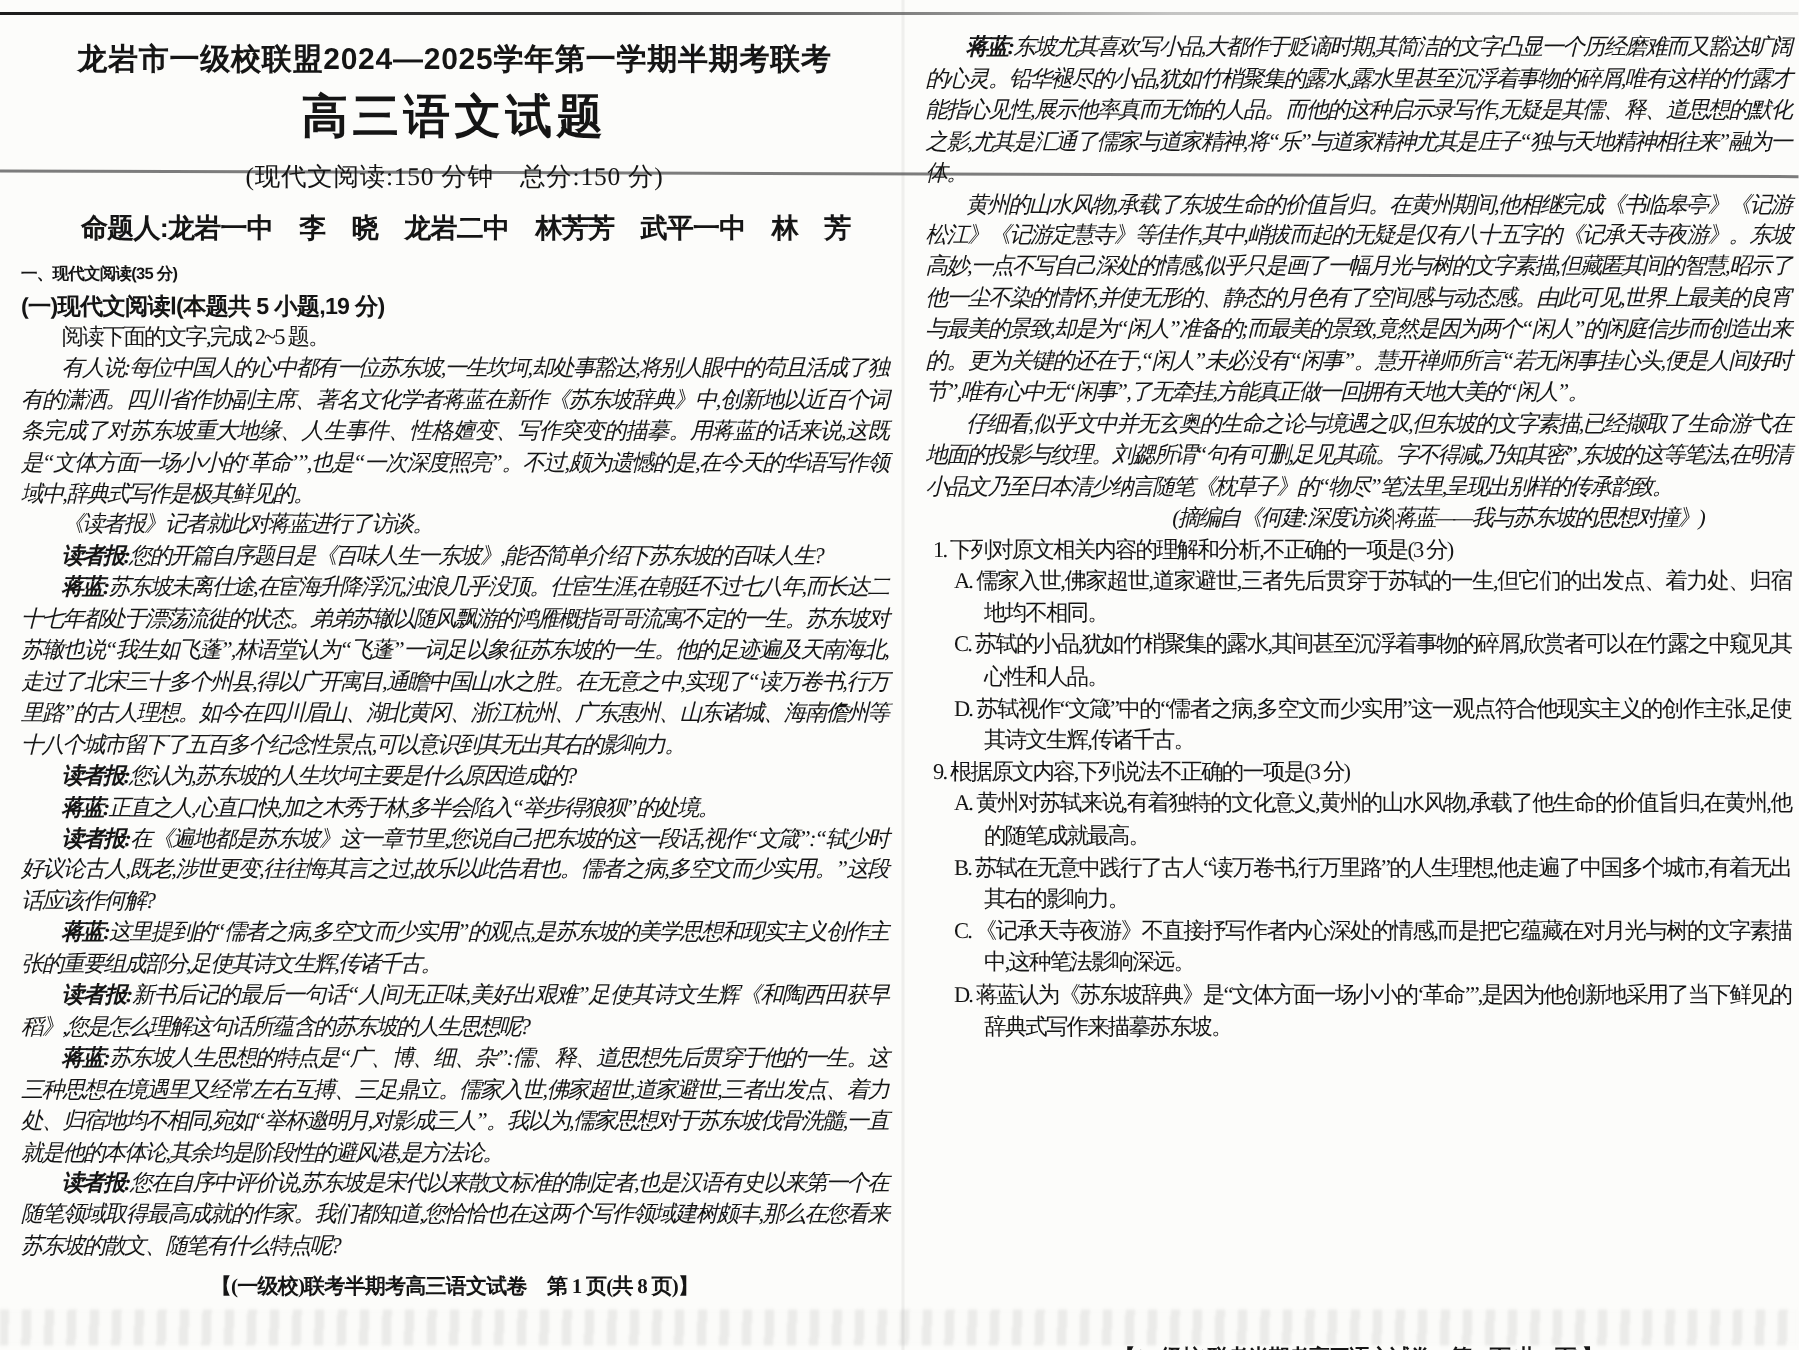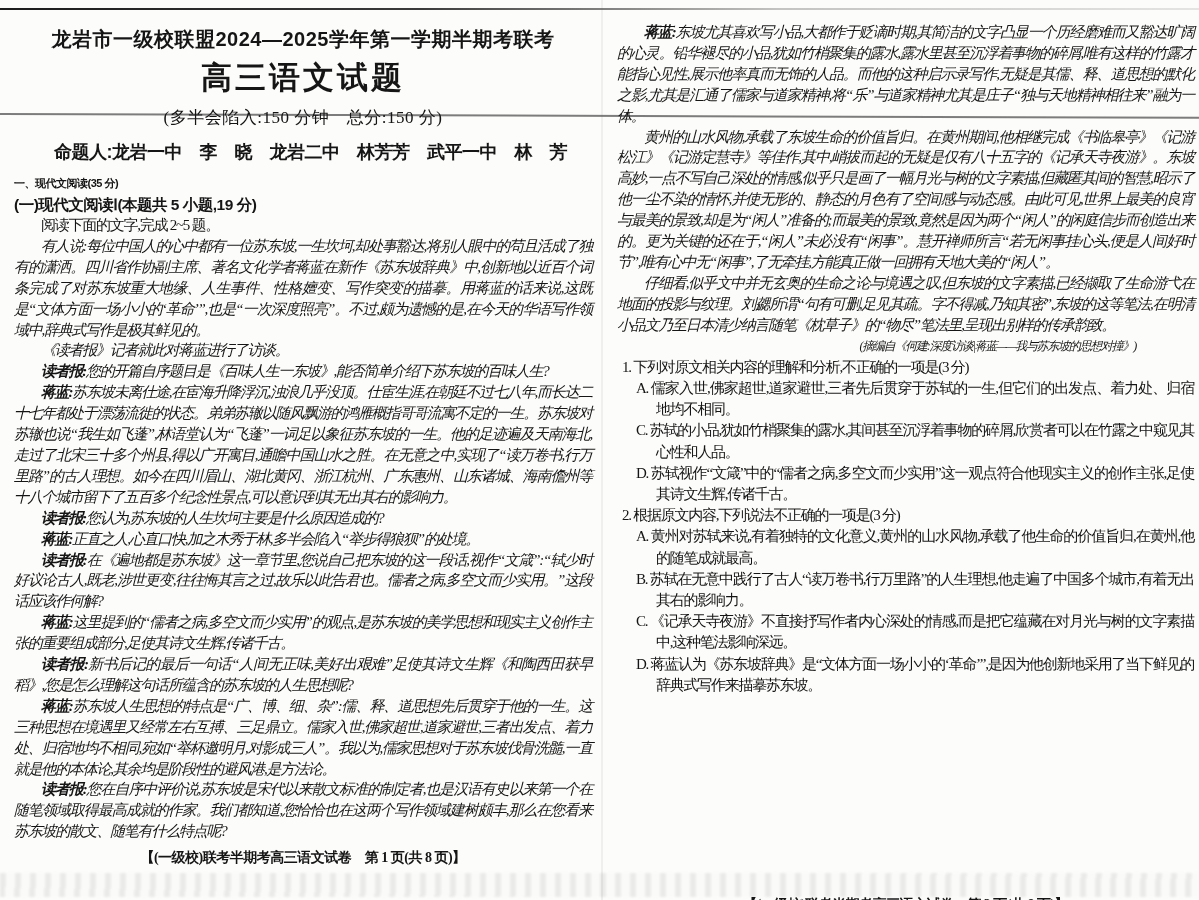--- a/index.html
+++ b/index.html
@@ -36,41 +36,41 @@
   .bodytext{font-size:15px;line-height:20.9px;letter-spacing:-1.25px;text-align:justify;}
   .bodytext p{margin:0;text-indent:27px;}
   .kai{font-style:italic;}           
   .speaker{font-weight:bold;}
   .passage-u{text-decoration:underline;text-underline-offset:3px;}
   .instruction{margin:0;text-indent:27px;font-size:15px;line-height:20.9px;letter-spacing:-1.25px;}
   
   .qblock{font-size:15px;line-height:21.2px;letter-spacing:-1.25px;text-align:justify;font-style:normal;}
   .qstem{margin:0;padding-left:5px;}
   .qopt{margin:0;padding-left:39px;text-indent:-20px;}
-  .attribution{margin:0;text-align:right;padding-right:58px;font-size:12px;
+  .attribution{margin:0;text-align:right;padding-right:58px;font-size:15px;
     line-height:21.2px;letter-spacing:-1.25px;}
   
   .footer{position:absolute;width:100%;text-align:center;font-size:14px;font-weight:bold;
     letter-spacing:-.5px;}
   .footer-1{top:849px;}
   .footer-2{top:896px;}
   .rp-body{padding-top:22px;}
 </style>
 </head>
 <body>
 
 <div class="top-edge"></div>
 <div class="fold-line"></div>
 <div class="page-divider"></div>
 <div class="bottom-noise"></div>
 
 <div class="page page-left">
   <div class="title1">龙岩市一级校联盟2024—2025学年第一学期半期考联考</div>
   <div class="title2">高三语文试题</div>
-  <div class="examinfo">(多半会陷入:150 分钟　总分:150 分)</div>
+  <div class="examinfo">(现代文阅读:150 分钟　总分:150 分)</div>
   <div class="setters">命题人:龙岩一中　李　晓　龙岩二中　林芳芳　武平一中　林　芳</div>
 
   <div class="sec-head">一、现代文阅读(35 分)</div>
   <div class="sec-sub">(一)现代文阅读Ⅰ(本题共 5 小题,19 分)</div>
 
   <div class="bodytext kai">
     <p class="instruction" style="font-style:normal;">阅读下面的文字,完成 2~5 题。</p>
     <p><span>有人说:每位中国人的心中都有一位苏东坡,一生坎坷,却处事豁达,将别人眼中的苟且活成了独有的潇洒。四川省作协副主席、著名文化学者蒋蓝在新作《苏东坡辞典》中,创新地以近百个词条完成了对苏东坡重大地缘、人生事件、性格嬗变、写作突变的描摹。用蒋蓝的话来说,这既是“文体方面一场小小的‘革命’”,也是“一次深度照亮”。不过,颇为遗憾的是,在今天的华语写作领域中,辞典式写作是极其鲜见的。</span></p>
     <p><span>《读者报》记者就此对蒋蓝进行了访谈。</span></p>
     <p><span class="speaker">读者报:</span><span>您的开篇自序题目是《百味人生一东坡》,能否简单介绍下苏东坡的百味人生?</span></p>
@@ -94,21 +94,21 @@
       <p><span>黄州的山水风物,承载了东坡生命的价值旨归。在黄州期间,他相继完成《书临皋亭》《记游松江》《记游定慧寺》等佳作,其中,峭拔而起的无疑是仅有八十五字的《记承天寺夜游》。东坡高妙,一点不写自己深处的情感,似乎只是画了一幅月光与树的文字素描,但藏匿其间的智慧,昭示了他一尘不染的情怀,并使无形的、静态的月色有了空间感与动态感。由此可见,世界上最美的良宵与最美的景致,却是为“闲人”准备的;而最美的景致,竟然是因为两个“闲人”的闲庭信步而创造出来的。更为关键的还在于,“闲人”未必没有“闲事”。慧开禅师所言“若无闲事挂心头,便是人间好时节”,唯有心中无“闲事”,了无牵挂,方能真正做一回拥有天地大美的“闲人”。</span></p>
       <p><span>仔细看,似乎文中并无玄奥的生命之论与境遇之叹,但东坡的文字素描,已经撷取了生命游弋在地面的投影与纹理。刘勰所谓“句有可删,足见其疏。字不得减,乃知其密”,东坡的这等笔法,在明清小品文乃至日本清少纳言随笔《枕草子》的“物尽”笔法里,呈现出别样的传承韵致。</span></p>
       <p class="attribution" style="text-indent:0;">(摘编自《何建:深度访谈|蒋蓝——我与苏东坡的思想对撞》)</p>
     </div>
 
     <div class="qblock">
       <p class="qstem">1. 下列对原文相关内容的理解和分析,不正确的一项是(3 分)</p>
       <p class="qopt"><span>A.</span> <span>儒家入世,佛家超世,道家避世,三者先后贯穿于苏轼的一生,但它们的出发点、着力处、归宿地均不相同。</span></p>
       <p class="qopt"><span>C.</span> <span>苏轼的小品,犹如竹梢聚集的露水,其间甚至沉浮着事物的碎屑,欣赏者可以在竹露之中窥见其心性和人品。</span></p>
       <p class="qopt"><span>D.</span> <span>苏轼视作“文箴”中的“儒者之病,多空文而少实用”这一观点符合他现实主义的创作主张,足使其诗文生辉,传诸千古。</span></p>
-      <p class="qstem">2. 根据原文内容,下列说法不正确的一项是(3 分)</p>
+      <p class="qstem">9. 根据原文内容,下列说法不正确的一项是(3 分)</p>
       <p class="qopt"><span>A.</span> <span>黄州对苏轼来说,有着独特的文化意义,黄州的山水风物,承载了他生命的价值旨归,在黄州,他的随笔成就最高。</span></p>
       <p class="qopt"><span>B.</span> <span>苏轼在无意中践行了古人“读万卷书,行万里路”的人生理想,他走遍了中国多个城市,有着无出其右的影响力。</span></p>
       <p class="qopt"><span>C.</span> <span>《记承天寺夜游》不直接抒写作者内心深处的情感,而是把它蕴藏在对月光与树的文字素描中,这种笔法影响深远。</span></p>
       <p class="qopt"><span>D.</span> <span>蒋蓝认为《苏东坡辞典》是“文体方面一场小小的‘革命’”,是因为他创新地采用了当下鲜见的辞典式写作来描摹苏东坡。</span></p>
     </div>
   </div>
 
   <div class="footer footer-2">【(一级校)联考半期考高三语文试卷　第 2 页(共 8 页)】</div>
 </div>
 

